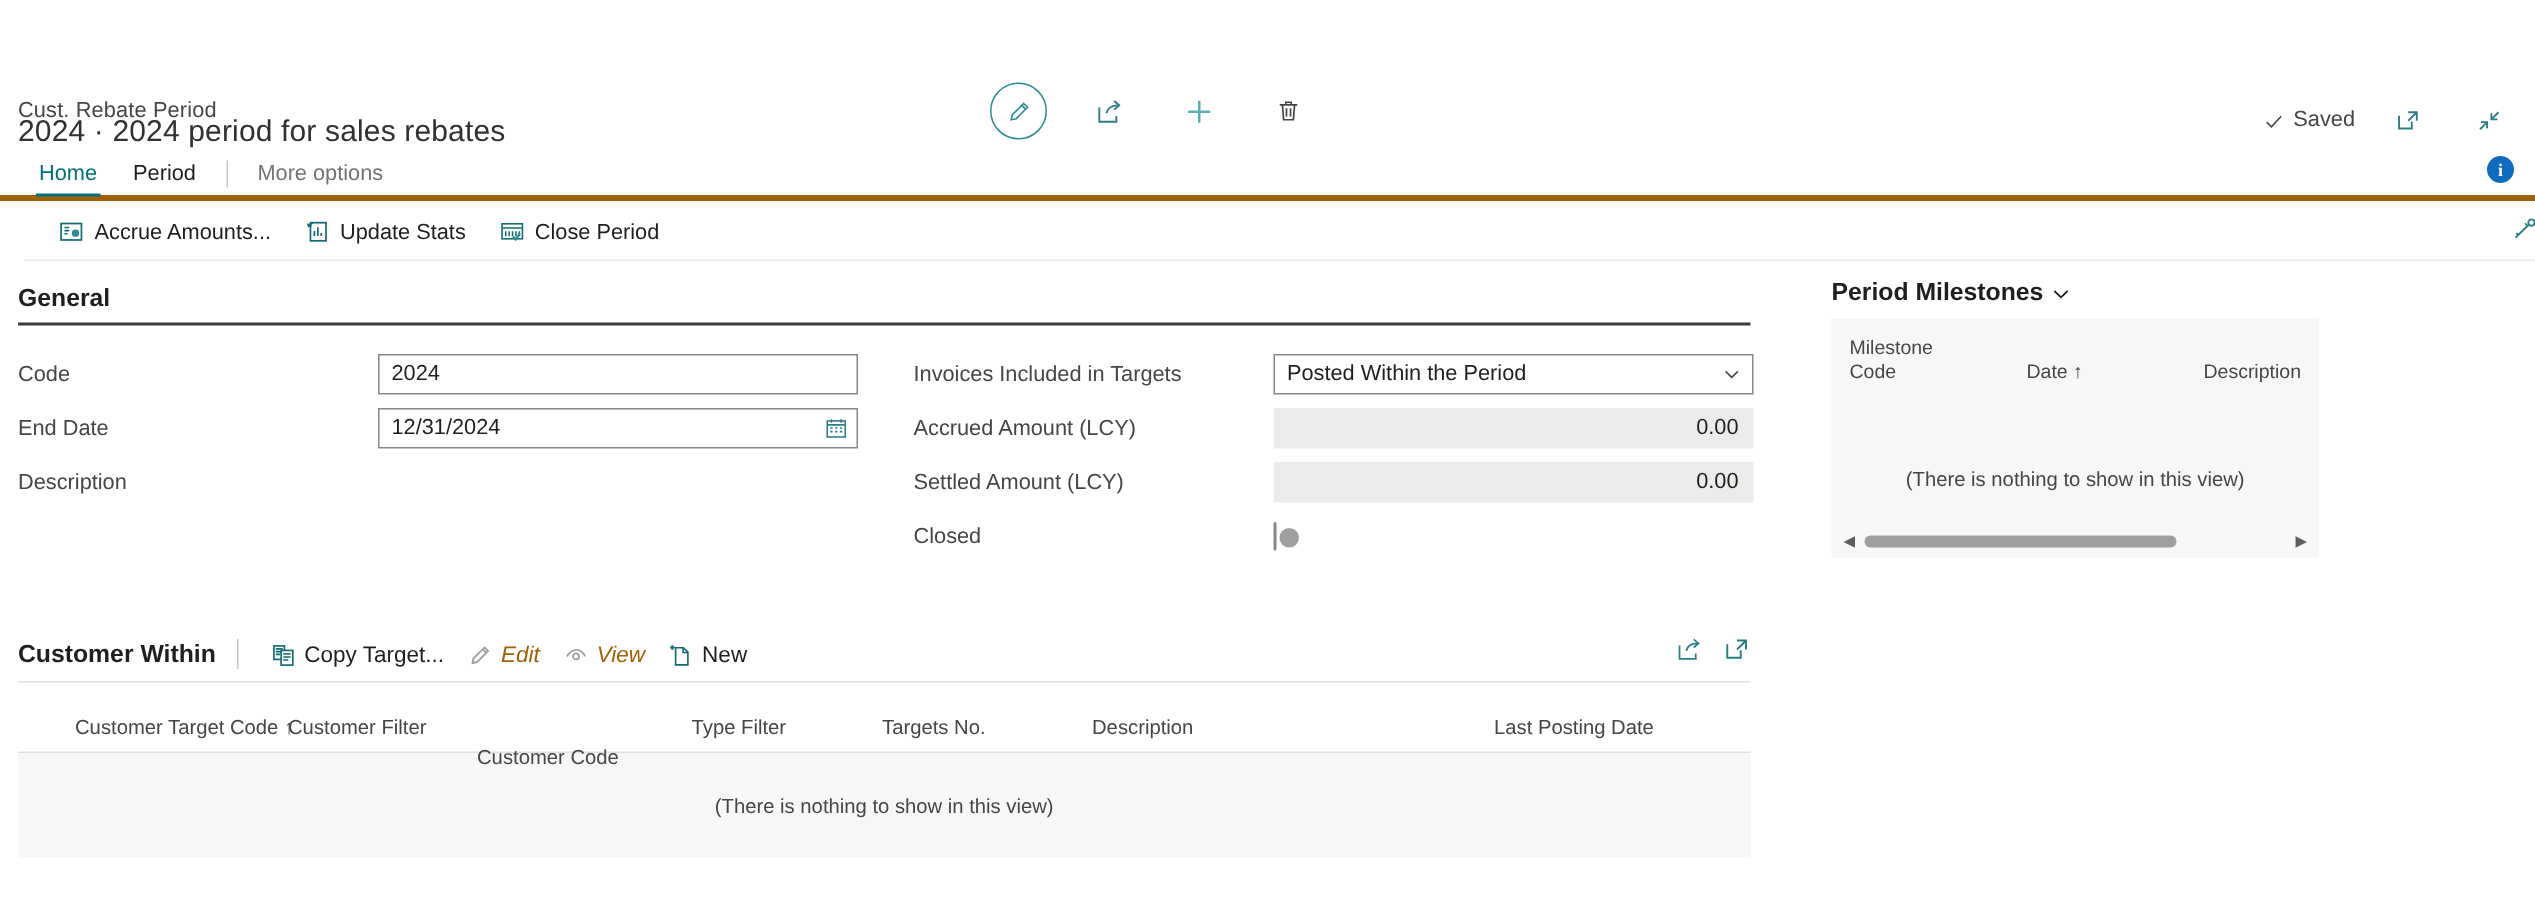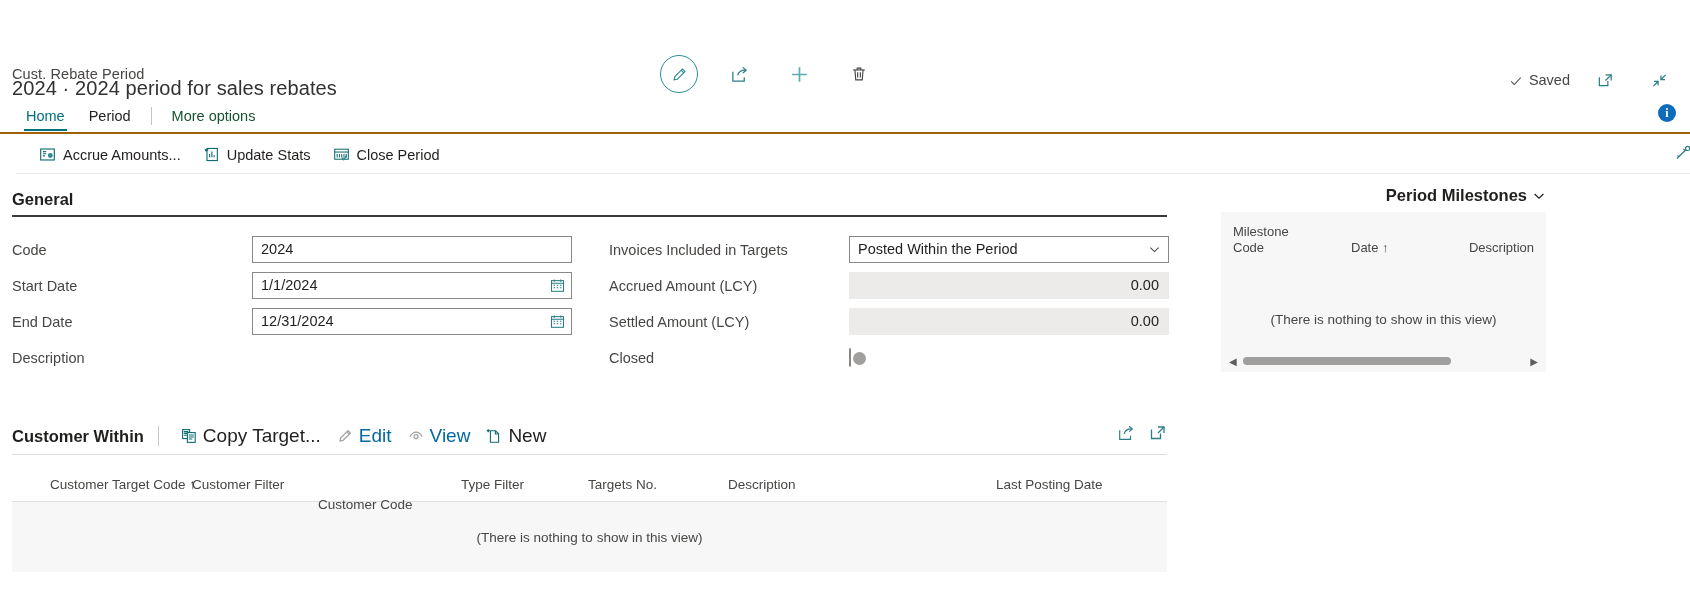--- a/index.html
+++ b/index.html
@@ -45,33 +45,33 @@
   
   .page-title {
     position: absolute; left: 12px; top: 29px;
     font-size: 20px; font-weight: 300; color: #323130;
     letter-spacing: .1px; white-space: nowrap; margin-top: 48px;
   }
 
   
   .tabbar {
     position: absolute; left: 0; top: 98px; width: 1690px; height: 36px;
-    border-bottom: 2px solid #a16207;
+    border-bottom: 4px solid #a16207;
   }
   .tabs { position: absolute; left: 14px; top: 0; display: flex; align-items: center; height: 36px; }
   .tab {
     font-size: 14.5px; color: #201f1e; padding: 0 12px; height: 30px;
     line-height: 30px; cursor: pointer; position: relative;
   }
   .tab.active { color: #00707a; }
   .tab.active::after {
     content: ""; position: absolute; left: 10px; right: 10px; bottom: 0;
     height: 2px; background: #00707a;
   }
-  .tab.muted { color: #14532d; }
+  .tab.muted { color: #737373; }
   .tab-sep {
     width: 1px; height: 18px; background: #c8c6c4; margin: 0 8px;
   }
   .info-badge {
     position: absolute; right: 14px; top: 6px;
     width: 18px; height: 18px; border-radius: 50%; background: #0f6cbd;
     color: #fff; font-size: 12px; font-weight: 700; text-align: center;
     line-height: 18px; font-family: "Liberation Serif", serif; cursor: pointer;
   }
 
@@ -139,21 +139,20 @@
     position: absolute; left: 3px; top: 3px; width: 13px; height: 13px;
     border-radius: 50%; background: #a19f9d;
   }
 
   
   .factbox { position: absolute; left: 1221px; top: 186px; width: 325px; }
   .factbox-title {
     display: flex; align-items: center; gap: 5px;
     font-size: 16.5px; font-weight: 600; color: #201f1e; cursor: pointer;
     margin-bottom: 7px;
-    justify-content: flex-end;
   }
   .factbox-body {
     background: #f7f7f7; width: 325px; height: 160px; position: relative;
   }
   .fb-head {
     display: flex; padding: 12px 12px 0 12px; font-size: 13px; color: #484644;
   }
   .fb-col1 { width: 118px; line-height: 16px; }
   .fb-col2 { width: 90px; text-align: left; }
   .fb-col3 { flex: 1; text-align: right; }
@@ -175,24 +174,24 @@
   }
 
   
   .ct-header {
     position: absolute; left: 12px; top: 420px; width: 1155px; height: 32px;
     display: flex; align-items: center;
   }
   .ct-title { font-size: 16.5px; font-weight: 600; color: #201f1e; margin-right: 14px; }
   .ct-sep { width: 1px; height: 20px; background: #c8c6c4; margin-right: 14px; }
   .ct-action {
-    display: flex; align-items: center; gap: 6px; font-size: 19px;
+    display: flex; align-items: flex-end; gap: 6px; font-size: 15px;
     color: #201f1e; padding: 4px 8px; cursor: pointer; white-space: nowrap;
   }
-  .ct-action.disabled { color: #0369a1; cursor: default; }
+  .ct-action.disabled { color: #a16207; cursor: default; font-style: italic; }
   .ct-header-right {
     position: absolute; right: 0; top: 4px; display: flex; gap: 14px; align-items: center;
   }
   .ct-rule {
     position: absolute; left: 12px; top: 454px; width: 1155px; height: 1px;
     background: #e1dfdd;
   }
   .ct-table {
     position: absolute; left: 12px; top: 468px; width: 1155px;
   }
@@ -348,35 +347,20 @@
 <div class="form-col-left">
 
   <div class="field-row">
     <span class="field-label">Code</span>
     <span class="dots"></span>
     <span class="field-ctrl">
       <span class="input-box">2024</span>
     </span>
   </div>
 
-  <div class="field-row">
-    <span class="field-label">Start Date</span>
-    <span class="dots"></span>
-    <span class="field-ctrl">
-      <span class="input-box with-icon">1/1/2024</span>
-      <span class="ctrl-icon">
-        <svg width="15" height="15" viewBox="0 0 16 16" fill="none" stroke="#2a7d85" stroke-width="1.1">
-          <rect x="1.6" y="2.8" width="12.8" height="11.4"></rect>
-          <path d="M1.6 5.6h12.8"></path>
-          <path d="M4.6 1.6v2.4M11.4 1.6v2.4"></path>
-          <path d="M3.8 7.8h1.6M7.2 7.8h1.6M10.6 7.8h1.6M3.8 10.4h1.6M7.2 10.4h1.6M10.6 10.4h1.6"></path>
-        </svg>
-      </span>
-    </span>
-  </div>
 
   <div class="field-row">
     <span class="field-label">End Date</span>
     <span class="dots"></span>
     <span class="field-ctrl">
       <span class="input-box with-icon">12/31/2024</span>
       <span class="ctrl-icon">
         <svg width="15" height="15" viewBox="0 0 16 16" fill="none" stroke="#2a7d85" stroke-width="1.1">
           <rect x="1.6" y="2.8" width="12.8" height="11.4"></rect>
           <path d="M1.6 5.6h12.8"></path>

